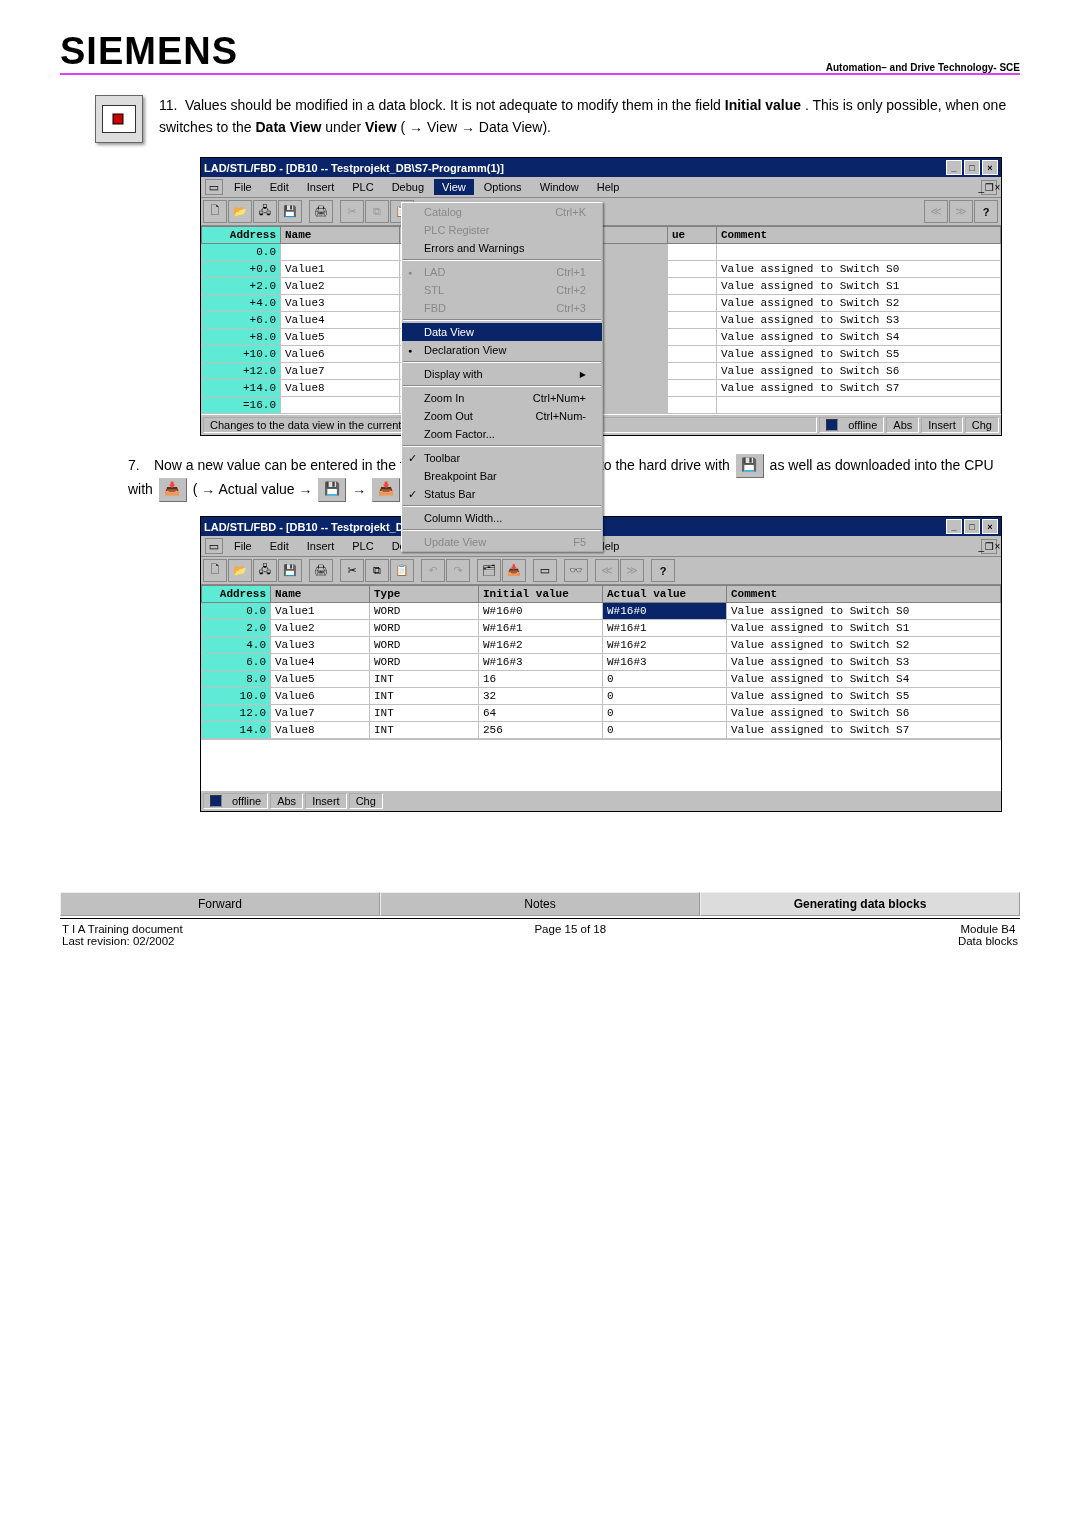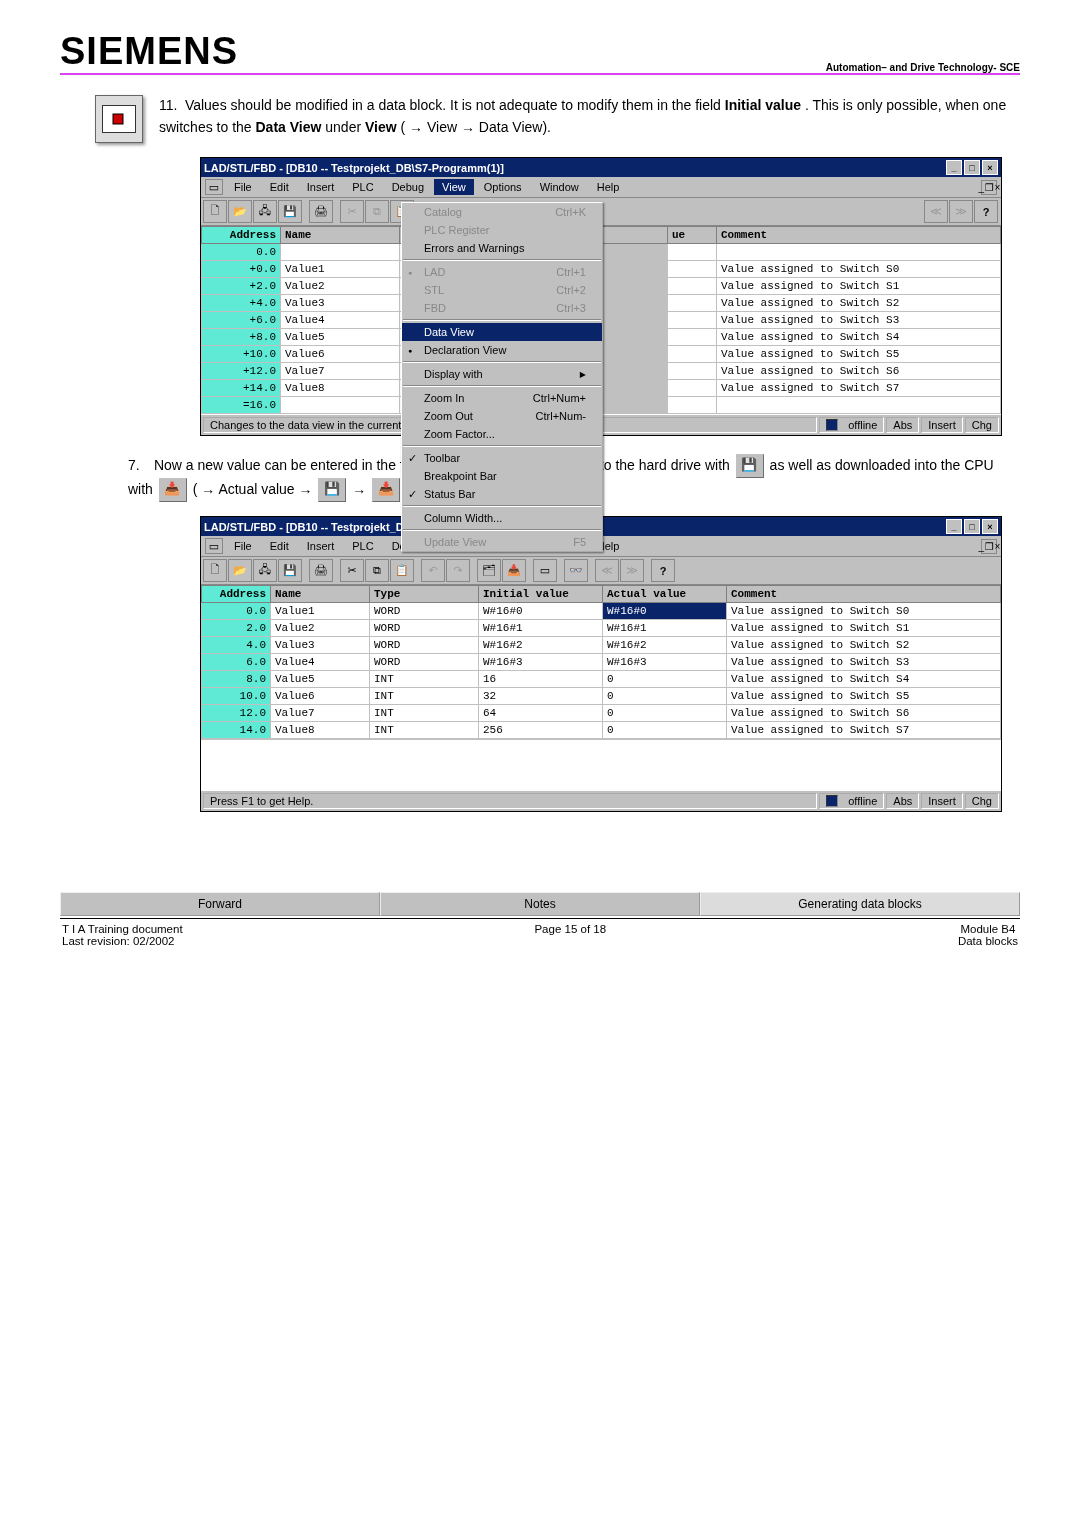--- a/index.html
+++ b/index.html
@@ -206,21 +206,21 @@
     background:#c0c0c0;
     display:flex;
     font-size:12px;
     margin-top:80px;
   }
   .footer-bar .seg {
     flex:1; text-align:center;
     padding:4px 0;
     border:1px outset #eee;
   }
-  .footer-bar .seg.active { font-weight:normal; color:#000; background:#dcdcdc; }
+  .footer-bar .seg.active { font-weight:bold; color:#000; background:#dcdcdc; }
   .footer-line {
     border-top:1px solid #000;
     margin-top:2px;
     display:flex;
     justify-content:space-between;
     font-size:11.5px;
     padding:4px 2px 0 2px;
   }
 
   .step-num { display:inline-block; min-width:22px; }
@@ -623,21 +623,20 @@
             <td>Value8</td>
             <td>INT</td>
             <td>256</td>
             <td class="">0</td>
             <td>Value assigned to Switch S7</td>
           </tr>
         </tbody>
     </table>
     <div style="height:50px;background:#fff;border-top:1px solid #c0c0c0;"></div>
     <div class="statusbar">
-      <span class="cell flex">Press F1 to get Help.</span>
       <span class="cell offline-ind">
           <span class="lamp"></span>
           <span>offline</span>
         </span>
       <span class="cell">Abs</span>
       <span class="cell">Insert</span>
       <span class="cell">Chg</span>
     </div>
   </div>
 

